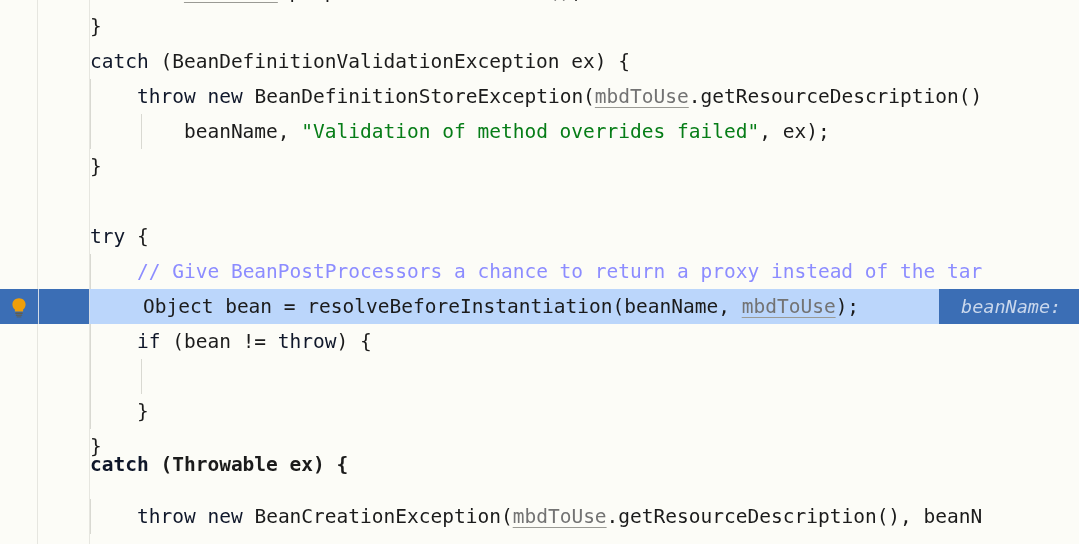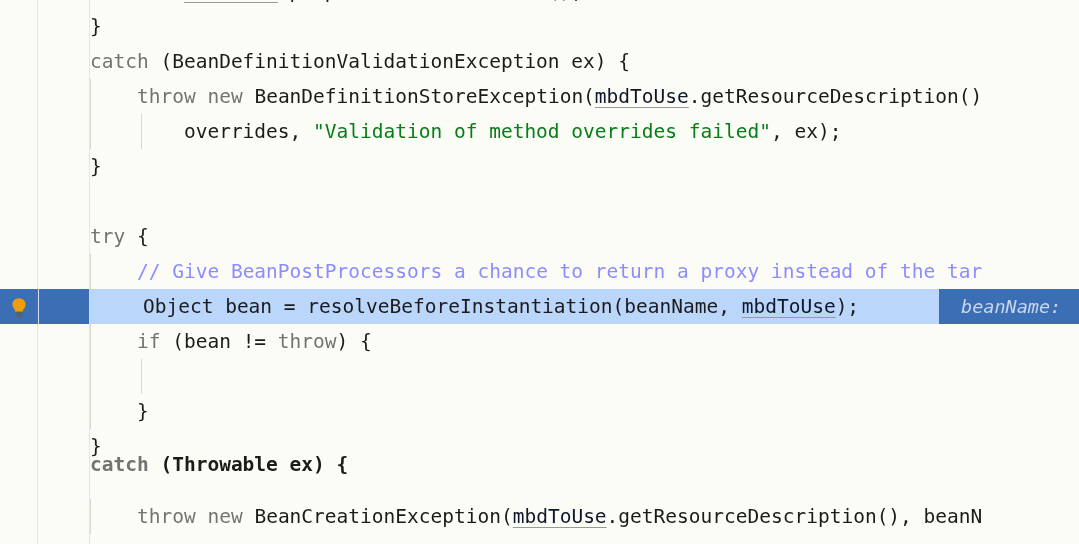--- a/index.html
+++ b/index.html
@@ -106,25 +106,25 @@
   }
 
   
   .indent-guide {
     position: absolute;
     width: 1px;
     background: #D9D9D2;
   }
 
   
-  .tok-kw     { color: #737373; }
+  .tok-kw     { color: #0f172a; }
   .tok-plain  { color: #1B1B1B; }
   .tok-str    { color: #067D17; }
   .tok-cmt    { color: #8C8CFF; }
-  .tok-ref    { color: #0f172a; text-decoration: underline; text-underline-offset: 4px; text-decoration-color: #9A9A94; }
+  .tok-ref    { color: #737373; text-decoration: underline; text-underline-offset: 4px; text-decoration-color: #9A9A94; }
 
   
   .bulb-wrap {
     position: absolute;
     left: 0;
     width: 38px;
     height: 35px;
     display: flex;
     align-items: center;
     justify-content: center;
@@ -139,21 +139,21 @@
   <div class="gutter-col" id="gutter-annotations"></div>
 
   <div id="code-surface">
       <div class="code-line" style="top: -26px;"><span class="line-text"><span class="tok-plain">        </span><span class="tok-ref">mbdToUse</span><span class="tok-plain">.prepareMethodOverrides();</span></span></div>
       <div class="code-line" style="top: 9px;"><span class="line-text"><span class="tok-plain">}</span></span></div>
       <div class="code-line" style="top: 44px;"><span class="line-text"><span class="tok-kw">catch</span><span class="tok-plain"> (BeanDefinitionValidationException ex) {</span></span></div>
       <div class="indent-guide" style="left: 90px; top: 79px; height: 35px;"></div>
       <div class="code-line" style="top: 79px;"><span class="line-text"><span class="tok-plain">    </span><span class="tok-kw">throw</span><span class="tok-plain"> </span><span class="tok-kw">new</span><span class="tok-plain"> BeanDefinitionStoreException(</span><span class="tok-ref">mbdToUse</span><span class="tok-plain">.getResourceDescription()</span></span></div>
       <div class="indent-guide" style="left: 90px; top: 114px; height: 35px;"></div>
       <div class="indent-guide" style="left: 141px; top: 114px; height: 35px;"></div>
-      <div class="code-line" style="top: 114px;"><span class="line-text"><span class="tok-plain">        overrides, </span><span class="tok-str">"Validation of method overrides failed"</span><span class="tok-plain">, ex);</span></span></div>
+      <div class="code-line" style="top: 114px;"><span class="line-text"><span class="tok-plain">        beanName, </span><span class="tok-str">"Validation of method overrides failed"</span><span class="tok-plain">, ex);</span></span></div>
       <div class="code-line" style="top: 149px;"><span class="line-text"><span class="tok-plain">}</span></span></div>
       <div class="code-line" style="top: 184px;"><span class="line-text"></span></div>
       <div class="code-line" style="top: 219px;"><span class="line-text"><span class="tok-kw">try</span><span class="tok-plain"> {</span></span></div>
       <div class="indent-guide" style="left: 90px; top: 254px; height: 35px;"></div>
       <div class="code-line" style="top: 254px;"><span class="line-text"><span class="tok-plain">    </span><span class="tok-cmt">// Give BeanPostProcessors a chance to return a proxy instead of the tar</span></span></div>
       <div class="line-highlight-gutter" style="top: 289px;"></div>
       <div class="sel-sep" style="left: 38px; top: 289px;"></div>
       <div class="sel-sep" style="left: 89px; top: 289px;"></div>
       <div class="line-highlight-code" style="top: 289px;"></div>
       <div class="code-line" style="top: 289px; margin-left: 6px;"><span class="line-text"><span class="tok-plain">    Object bean = resolveBeforeInstantiation(beanName, </span><span class="tok-ref">mbdToUse</span><span class="tok-plain">);</span></span></div>

